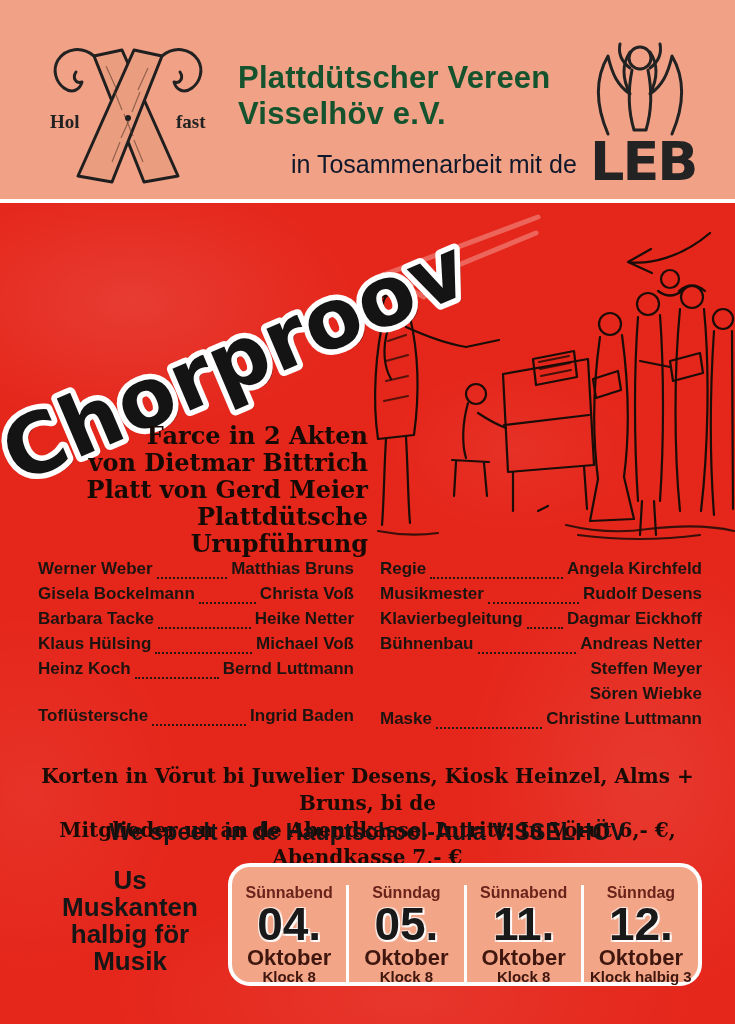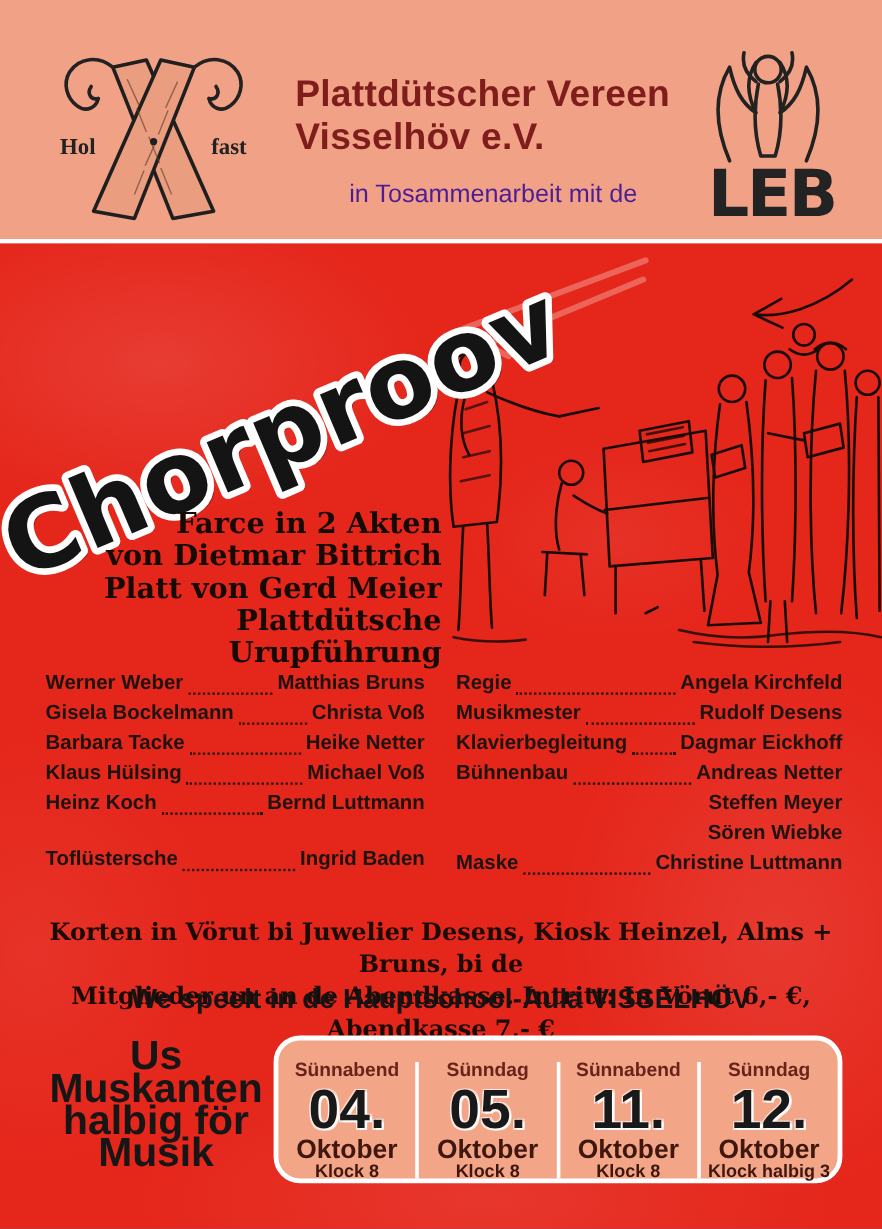--- a/index.html
+++ b/index.html
@@ -10,26 +10,26 @@
   }
   
   .header{
     position:absolute; left:0; top:0; width:735px; height:199px;
     background:#f1a186;
   }
   .divider{position:absolute;left:0;top:199px;width:735px;height:4px;background:#fff;}
   .holfast{position:absolute;left:36px;top:26px;width:184px;height:168px;}
   .leb{position:absolute;left:556px;top:22px;width:168px;height:170px;}
   .org{
-    position:absolute;left:246px;top:60px;width:330px;
-    font-weight:bold;font-size:31px;line-height:36px;color:#7f1d1d;letter-spacing:.2px;
+    position:absolute;left:238px;top:60px;width:330px;
+    font-weight:bold;font-size:31px;line-height:36px;color:#14532d;letter-spacing:.2px;
   }
   .coop{
     position:absolute;left:291px;top:150px;width:300px;
-    font-size:21px;color:#4c1d95;
+    font-size:25px;color:#0f172a;
   }
   
   .body{
     position:absolute;left:0;top:203px;width:735px;height:821px;
     background-color:#e5261b;
     background-image:
       radial-gradient(ellipse 320px 180px at 18% 12%, rgba(255,255,255,.10), transparent 70%),
       radial-gradient(ellipse 260px 320px at 88% 70%, rgba(255,255,255,.09), transparent 70%),
       radial-gradient(ellipse 420px 160px at 55% 97%, rgba(255,255,255,.08), transparent 70%),
       radial-gradient(ellipse 220px 260px at 4% 72%, rgba(255,255,255,.06), transparent 70%),
@@ -60,21 +60,21 @@
     font-family:"DejaVu Serif", serif;font-weight:bold;font-size:20px;line-height:27px;
     color:#1a0b05;
   }
   .venue{
     position:absolute;left:0;top:616px;width:735px;text-align:center;
     font-weight:bold;font-size:23px;color:#141414;letter-spacing:.2px;
   }
   
   .music{
     position:absolute;left:35px;top:664px;width:190px;text-align:center;
-    font-weight:bold;font-size:34px;line-height:27px;color:#161616;
+    font-weight:bold;font-size:26px;line-height:27px;color:#161616;
   }
   .dates{
     position:absolute;left:228px;top:660px;width:474px;height:123px;
     background:#f2a587;border:4px solid #fff;border-radius:22px;
     display:flex;box-sizing:border-box;
   }
   .date-card{
     flex:1;display:flex;flex-direction:column;align-items:center;justify-content:center;
     padding:4px 0 2px;
     margin-top:18px;

